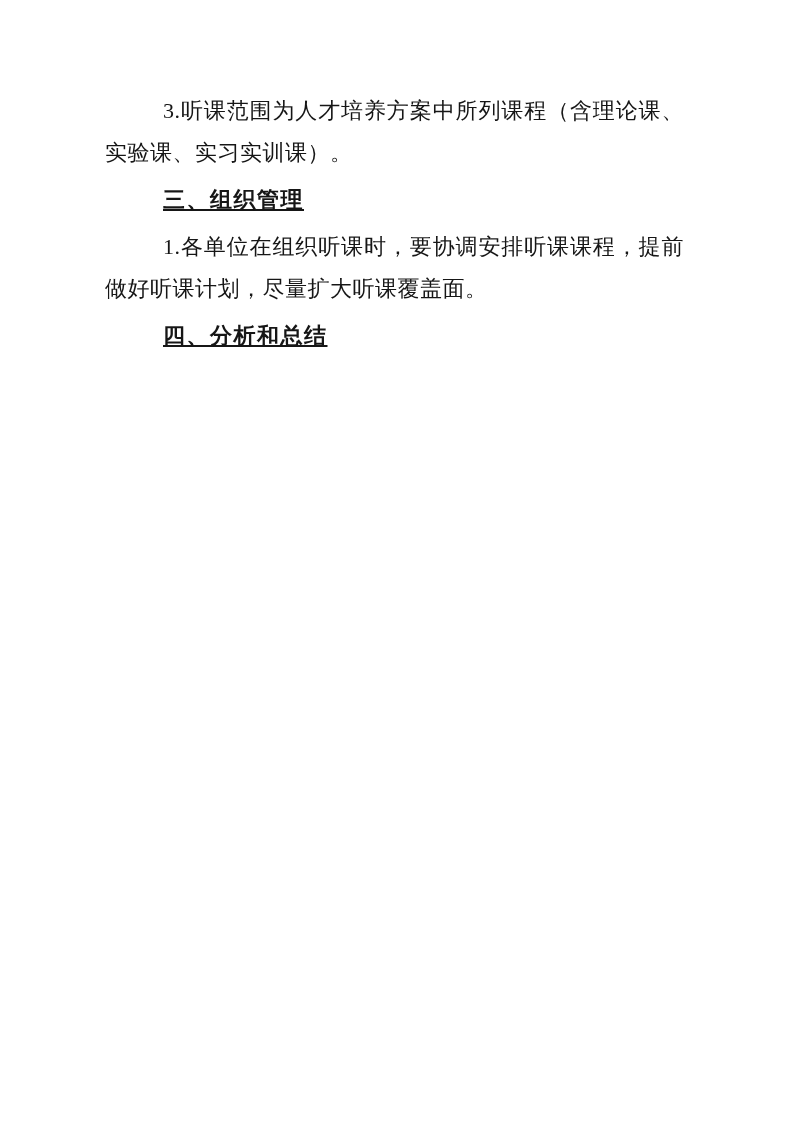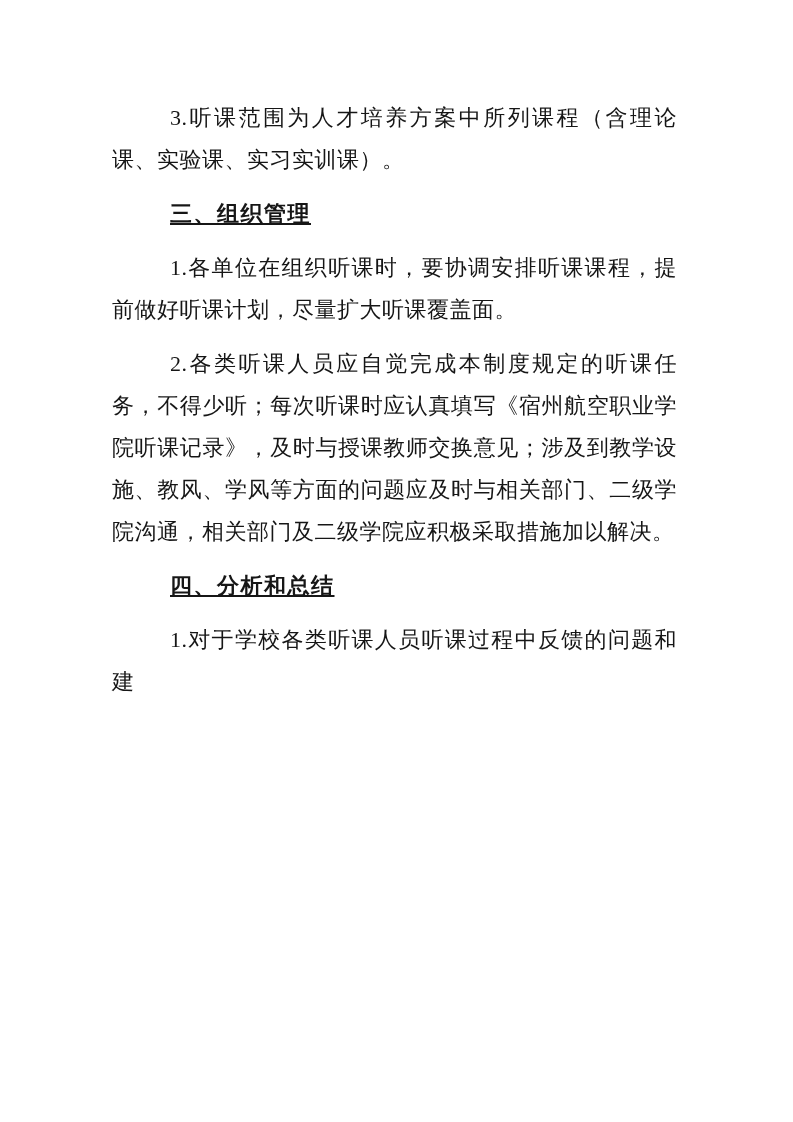--- a/index.html
+++ b/index.html
@@ -16,21 +16,21 @@
     font-family: "Liberation Serif", "DejaVu Serif", serif;
     color: #161616;
   }
   .content {
     position: absolute;
     top: 85px;
     left: 100px;
     width: 589px;
   }
   .para {
-    margin: 12px;
+    margin: 5px;
     font-size: 22px;
     line-height: 42px;
     letter-spacing: 0.5px;
     text-align: justify;
     text-indent: 58px;
     word-break: break-all;
   }
   .heading {
     font-family: "Liberation Sans", "DejaVu Sans", sans-serif;
     font-weight: 700;
@@ -39,17 +39,15 @@
   }
 </style>
 </head>
 <body>
 
 <div class="page">
   <div class="content">
     <div class="para">3.听课范围为人才培养方案中所列课程（含理论课、实验课、实习实训课）。</div>
     <div class="para heading">三、组织管理</div>
     <div class="para">1.各单位在组织听课时，要协调安排听课课程，提前做好听课计划，尽量扩大听课覆盖面。</div>
-    <div class="para">2.各类听课人员应自觉完成本制度规定的听课任务，不得少听；每次听课时应认真填写《宿州航空职业学院听课记录》，及时与授课教师交换意见；涉及到教学设施、教风、学风等方面的问题应及时与相关部门、二级学院沟通，相关部门及二级学院应积极采取措施加以解决。</div>
     <div class="para heading">四、分析和总结</div>
-    <div class="para">1.对于学校各类听课人员听课过程中反馈的问题和建</div>
   </div>
 </div>
 
 </body></html>

